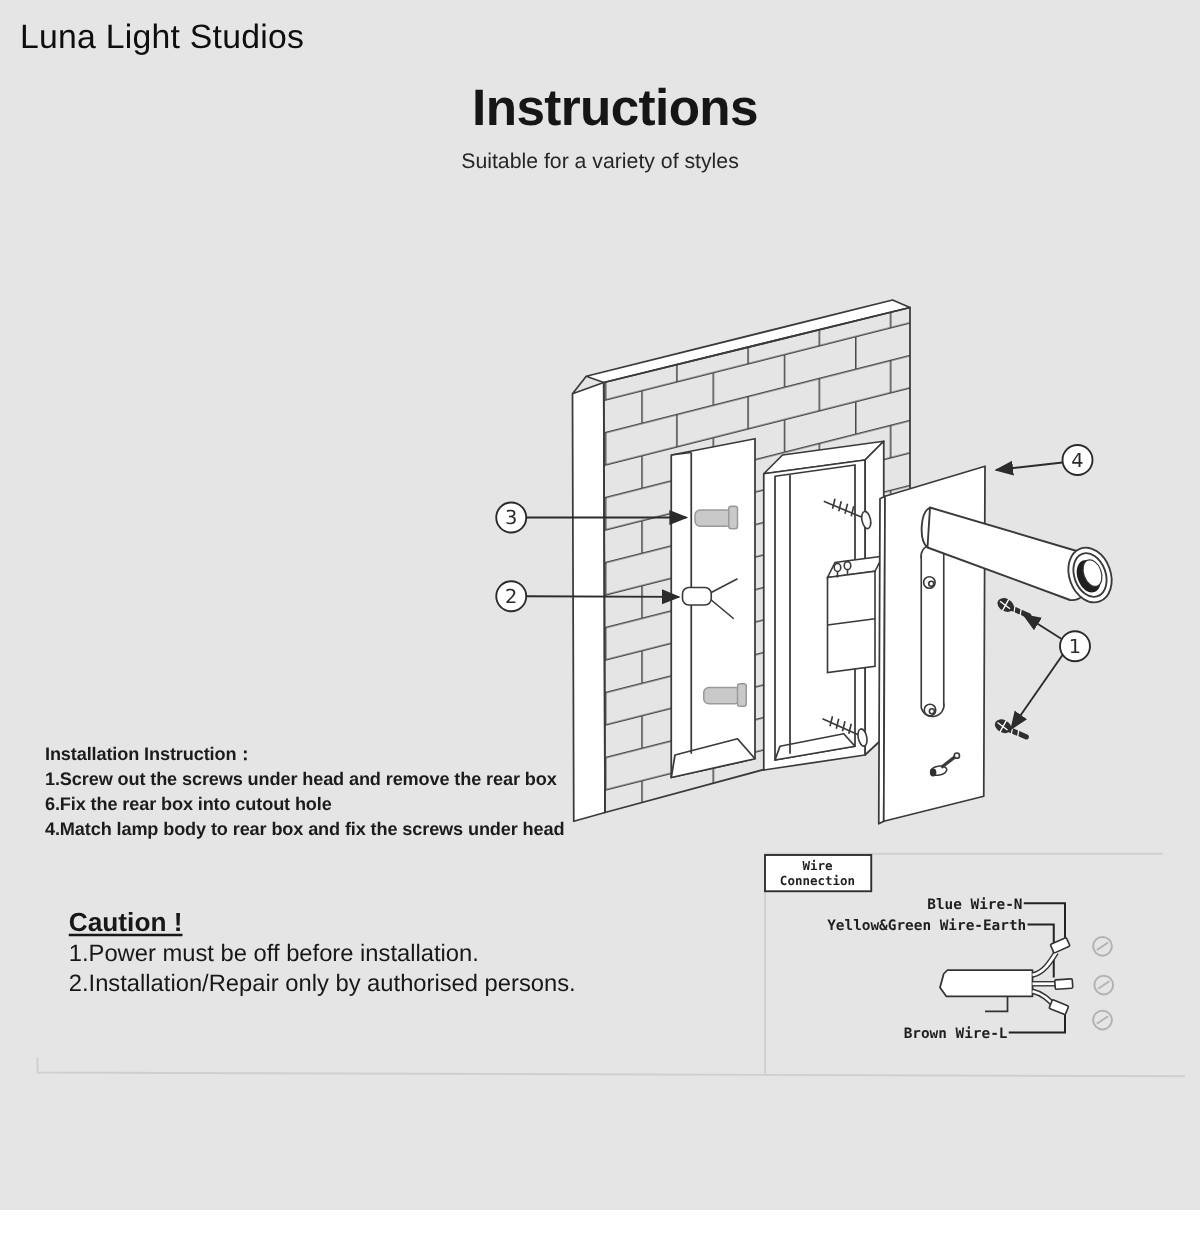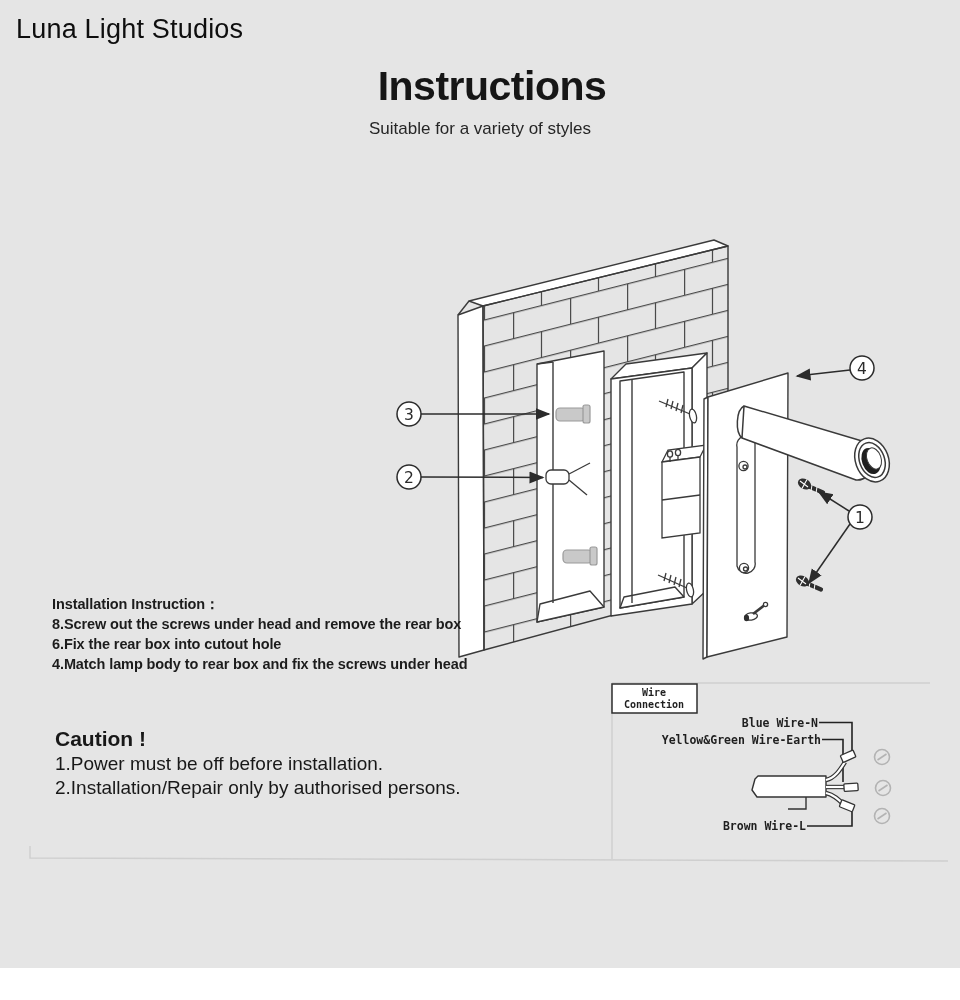--- a/index.html
+++ b/index.html
@@ -3,25 +3,25 @@
 <meta charset="utf-8">
 <style>
   html,body{margin:0;padding:0;background:#fff;}
   .page{position:relative;width:960px;height:968px;background:#e5e5e5;overflow:hidden;
         font-family:"Liberation Sans",sans-serif;color:#1b1b1b;}
   .brand{position:absolute;top:14px;left:16px;font-size:27px;font-weight:400;color:#0e0e0e;letter-spacing:.2px;}
   .title{position:absolute;top:63px;left:0;right:0;text-align:center;
          font-size:41px;font-weight:700;color:#161616;letter-spacing:-.5px;padding-left:24px;}
   .subtitle{position:absolute;top:119px;left:0;right:0;text-align:center;
          font-size:17px;font-weight:400;color:#262626;}
-  .install{position:absolute;top:594px;left:52px;font-size:14.5px;font-weight:600;
+  .install{position:absolute;top:594px;left:36px;font-size:14.5px;font-weight:600;
          line-height:20px;color:#1c1c1c;letter-spacing:-.1px;}
   .caution{position:absolute;top:727px;left:55px;font-size:19px;font-weight:500;
          line-height:24.5px;color:#181818;}
-  .caution .h{font-size:21px;font-weight:700;}
+  .caution .h{font-size:21px;font-weight:700;text-decoration:underline;}
   svg{position:absolute;top:0;left:0;}
   svg text{user-select:none;}
 </style>
 </head>
 <body>
 
 <div class="page">
 
   <div class="brand">Luna Light Studios</div>
   <div class="title">Instructions</div>
@@ -197,21 +197,21 @@
         <circle cx="883" cy="788" r="7.5"></circle>
           <path d="M878.5,791 L887.5,785"></path>
         <circle cx="882" cy="816" r="7.5"></circle>
           <path d="M877.5,819 L886.5,813"></path>
       </g>
     </g>
   </svg>
 
   <div class="install">
     <div>Installation Instruction：</div>
-    <div>8.Screw out the screws under head and remove the rear box</div>
+    <div>1.Screw out the screws under head and remove the rear box</div>
     <div>6.Fix the rear box into cutout hole</div>
     <div>4.Match lamp body to rear box and fix the screws under head</div>
   </div>
 
   <div class="caution">
     <div class="h">Caution !</div>
     <div>1.Power must be off before installation.</div>
     <div>2.Installation/Repair only by authorised persons.</div>
   </div>
 

